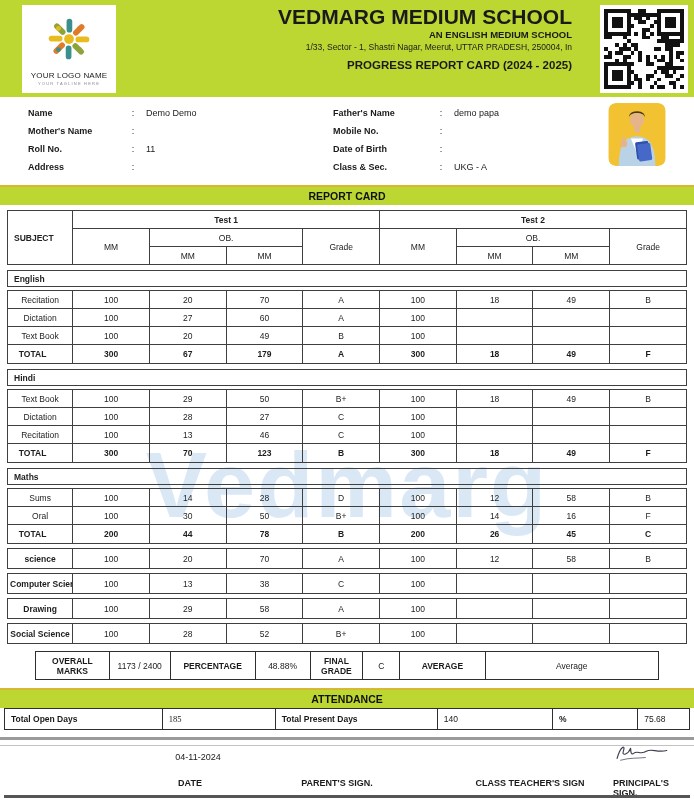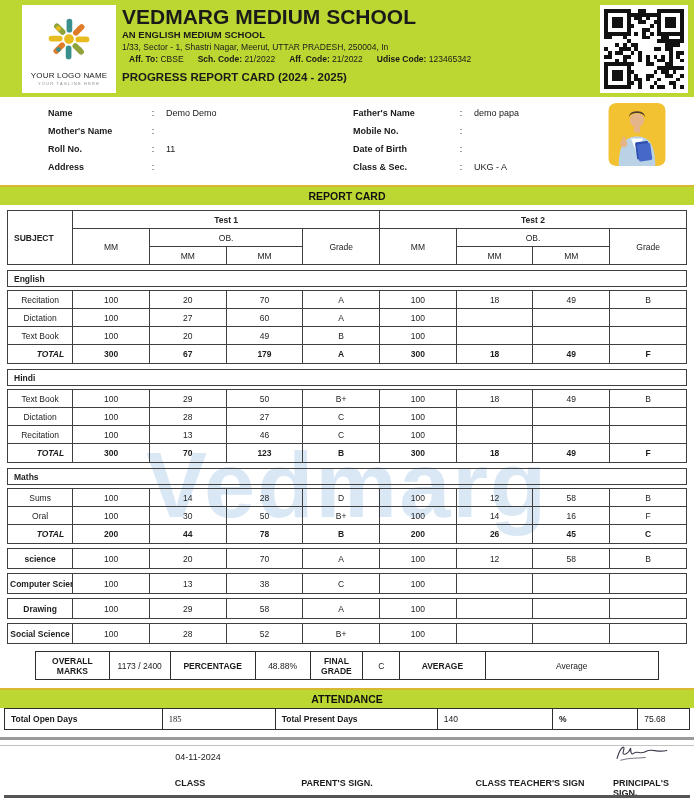--- a/index.html
+++ b/index.html
@@ -7,32 +7,32 @@
   .page{position:relative;width:694px;height:800px;background:#fff;overflow:hidden;}
 
   
   .hdr{position:relative;height:97px;background:#bdd732;}
   .logo-box{position:absolute;left:22px;top:5px;width:94px;height:88px;background:#fff;
     display:flex;flex-direction:column;align-items:center;justify-content:center;}
   .logo-name{font-size:8px;font-weight:normal;margin-top:2px;letter-spacing:.2px;color:#222;}
   .logo-tag{font-size:4px;color:#8a8a8a;letter-spacing:1.2px;margin-top:1px;}
   .qr-box{position:absolute;right:6px;top:5px;width:88px;height:88px;background:#fff;
     display:flex;align-items:center;justify-content:center;}
-  .hdr-center{padding:5px 122px 0 122px;text-align:left;}
+  .hdr-center{padding:5px 122px 0 122px;text-align:right;}
   .school-name{font-size:21px;font-weight:bold;line-height:23px;}
   .school-sub{font-size:9.5px;font-weight:bold;margin-top:1px;}
   .school-addr{font-size:8.5px;margin-top:2px;}
   .school-codes{font-size:8.5px;margin-top:2px;}
   .school-codes span{margin:0 7px;}
   .school-contact{font-size:8.5px;margin-top:1px;}
   .school-contact span{margin:0 9px;}
   .report-title{font-size:11.5px;font-weight:bold;margin-top:7px;}
 
   
-  .info{position:relative;height:81px;padding:7px 0 0 48px;background:#fff;}
+  .info{position:relative;height:81px;padding:7px 0 0 28px;background:#fff;}
   .info-cols{display:flex;}
   .icol{width:305px;}
   .icol.right{width:280px;}
   .f-row{display:flex;height:18px;align-items:center;font-size:9px;}
   .f-label{width:92px;font-weight:bold;}
   .icol.right .f-label{width:95px;}
   .f-colon{width:26px;text-align:center;}
   .f-value{flex:1;}
   .photo{position:absolute;right:28px;top:6px;width:58px;height:63px;border-radius:8px;overflow:hidden;}
 
@@ -50,21 +50,21 @@
   table.marks col.c0{width:9.6%;}
   table.marks col.cd{width:11.3%;}
   td.sub{text-align:left;padding-left:6px;white-space:nowrap;}
   table.hdrtab td{color:#222;}
   table.hdrtab .b{font-weight:bold;}
   table.hdrtab td.subject{text-align:left;padding-left:6px;}
   table.slabel{margin-top:5px;}
   table.slabel td{height:15px;text-align:left;padding-left:6px;font-weight:bold;}
   table.rows{margin-top:3px;}
   tr.total td{font-weight:bold;height:18px;}
-  tr.total td.sub{text-align:right;padding-right:8px;font-style:italic;}
+  tr.total td.sub{padding-right:17px;}
   table.single{margin-top:4px;}
   table.single td{height:19px;}
   table.single td.sub{font-weight:bold;}
 
   
   .sumwrap{padding:0 28px;margin-top:7px;}
   table.sum{width:100%;border-collapse:collapse;table-layout:fixed;font-size:8.5px;border:1.5px solid #2e2e2e;}
   table.sum td{border:1px solid #2e2e2e;height:27px;text-align:center;padding:0 2px;}
   table.sum td.sl{font-weight:bold;}
   table.sum td:nth-child(1){width:11.8%;}
@@ -124,21 +124,20 @@
         </svg>
       </span>
       <span class="logo-name">YOUR LOGO NAME</span>
       <span class="logo-tag">YOUR TAGLINE HERE</span>
     </div>
 
     <div class="hdr-center">
       <div class="school-name">VEDMARG MEDIUM SCHOOL</div>
       <div class="school-sub">AN ENGLISH MEDIUM SCHOOL</div>
       <div class="school-addr">1/33, Sector - 1, Shastri Nagar, Meerut, UTTAR PRADESH, 250004, In</div>
-      <div class="school-codes" id="codes-line"><span><b>Aff. To:</b> CBSE</span><span><b>Sch. Code:</b> 21/2022</span><span><b>Aff. Code:</b> 21/2022</span><span><b>Udise Code:</b> 123465342</span></div>
       <div class="report-title">PROGRESS REPORT CARD (2024 - 2025)</div>
     </div>
 
     <div class="qr-box">
       <svg id="qr-svg" width="80" height="80" viewBox="0 0 21 21" shape-rendering="crispEdges">
           <g fill="#111">
             <rect x="0" y="0" width="1" height="1"></rect>
             <rect x="1" y="0" width="1" height="1"></rect>
             <rect x="2" y="0" width="1" height="1"></rect>
             <rect x="3" y="0" width="1" height="1"></rect>
@@ -800,20 +799,20 @@
   <div class="divider"></div>
 
   <div class="footer">
     <span class="abs" style="left:198px;top:8px;">04-11-2024</span>
     <span class="sig">
       <svg width="62" height="24" viewBox="0 0 70 26">
         <path d="M8 18 C12 4 18 2 15 10 C13 16 21 13 23 7 C24 4 22 16 27 12 C31 9 35 14 41 10 C47 6 53 12 64 9" stroke="#3c3c50" fill="none" stroke-width="1.3" stroke-linecap="round"></path>
         <path d="M12 20 C22 17 32 18 40 17" stroke="#3c3c50" fill="none" stroke-width="0.8" stroke-linecap="round"></path>
       </svg>
     </span>
-    <span class="abs lab" style="left:190px;">CLASS</span>
+    <span class="abs lab" style="left:190px;">DATE</span>
     <span class="abs lab" style="left:337px;">PARENT'S SIGN.</span>
     <span class="abs lab" style="left:530px;">CLASS TEACHER'S SIGN</span>
     <span class="abs lab" style="left:641px;">PRINCIPAL'S SIGN.</span>
   </div>
 
   <div class="bottom-strip"></div>
 </div>
 
 </body></html>

